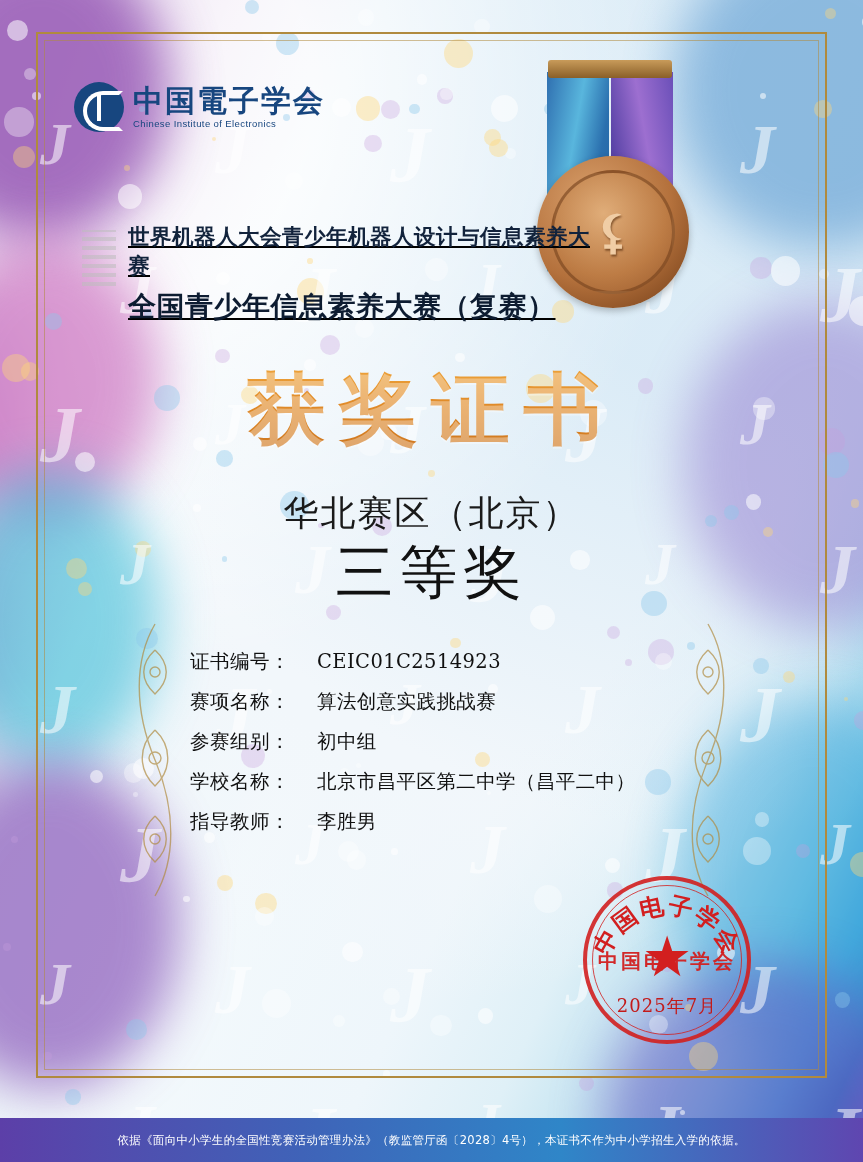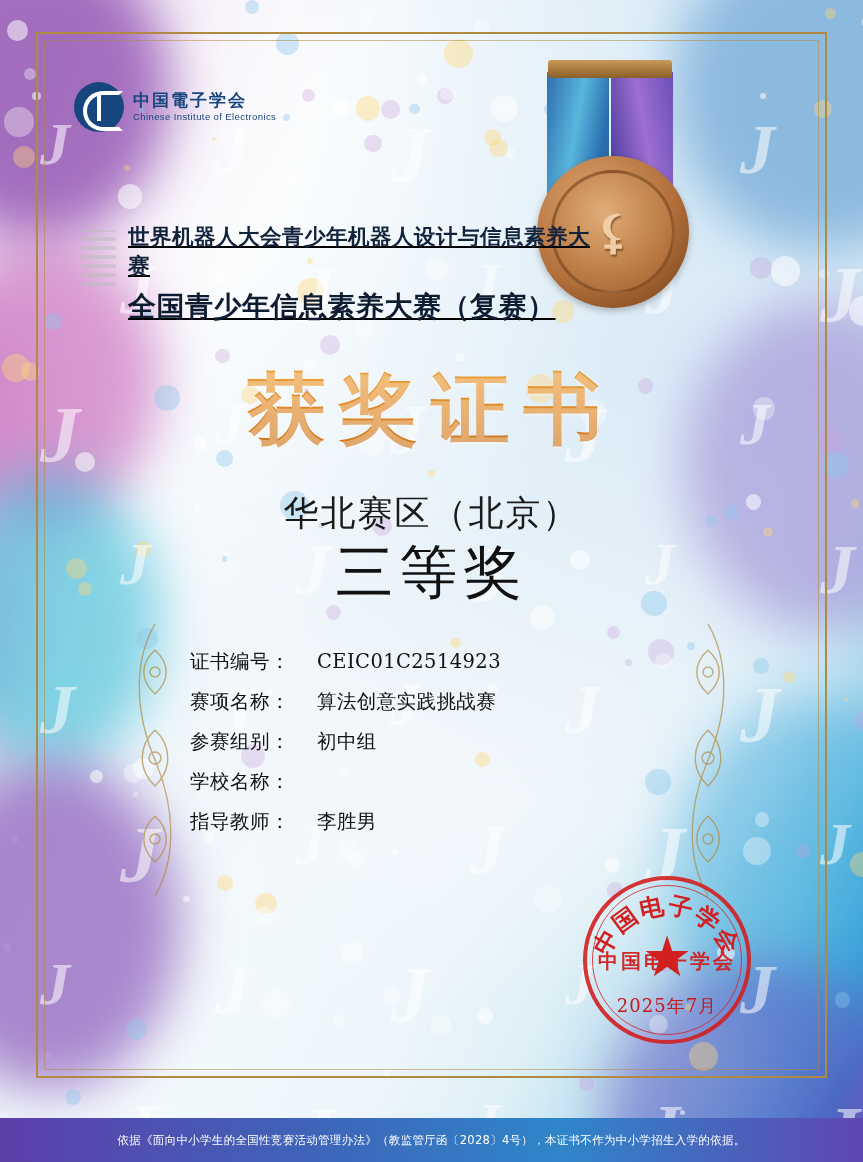--- a/index.html
+++ b/index.html
@@ -45,21 +45,21 @@
     content:"";position:absolute;left:6px;top:6px;right:6px;bottom:6px;
     border:1px solid rgba(176,138,62,.55);
   }
 
   
   .logo{position:absolute;left:74px;top:82px;display:flex;align-items:center;gap:9px;}
   .logo-mark{width:50px;height:50px;border-radius:50%;background:#17467f;position:relative;}
   .logo-mark:before{content:"";position:absolute;left:9px;top:9px;width:32px;height:32px;border:4px solid #fff;border-radius:50% 0 0 50%;border-right-color:transparent;}
   .logo-mark:after{content:"";position:absolute;left:23px;top:12px;width:4px;height:27px;background:#fff;}
   .logo-txt{display:flex;flex-direction:column;justify-content:center;}
-  .logo-cn{font-size:17px;font-weight:700;color:#17467f;letter-spacing:2px;line-height:1.05;font-family:"DejaVu Sans",sans-serif;}
+  .logo-cn{font-size:30px;font-weight:700;color:#17467f;letter-spacing:2px;line-height:1.05;font-family:"DejaVu Sans",sans-serif;}
   .logo-en{font-size:9.5px;color:#17467f;letter-spacing:.4px;margin-top:2px;font-family:"Liberation Sans",sans-serif;}
 
   
   .medal{position:absolute;right:138px;top:52px;width:230px;height:300px;}
   .ribbon-bar{position:absolute;left:53px;top:8px;width:124px;height:18px;border-radius:3px;
     background:linear-gradient(180deg,#c89b5a,#8a5f28);}
   .ribbon-l,.ribbon-r{position:absolute;top:20px;width:62px;height:200px;}
   .ribbon-l{left:52px;background:linear-gradient(100deg,#2f6fb0,#59b6dd 40%,#2a6fae 70%,#1f5fa0);
     clip-path:polygon(0 0,100% 0,100% 100%,50% 78%,0 100%);}
   .ribbon-r{left:116px;background:linear-gradient(260deg,#6a4fb8,#9d6fd0 40%,#5b45a8 75%,#432f86);
@@ -392,20 +392,21 @@
       <div class="row">
         <div class="lbl">赛项名称：</div>
         <div class="val">算法创意实践挑战赛</div>
       </div>
       <div class="row">
         <div class="lbl">参赛组别：</div>
         <div class="val">初中组</div>
       </div>
       <div class="row">
         <div class="lbl">学校名称：</div>
+        <div class="val">北京市昌平区第二中学（昌平二中）</div>
       </div>
       <div class="row">
         <div class="lbl">指导教师：</div>
         <div class="val">李胜男</div>
       </div>
     </div>
 
   <div class="seal">
     <div class="seal-ring"></div>
     <div class="seal-ring2"></div>

